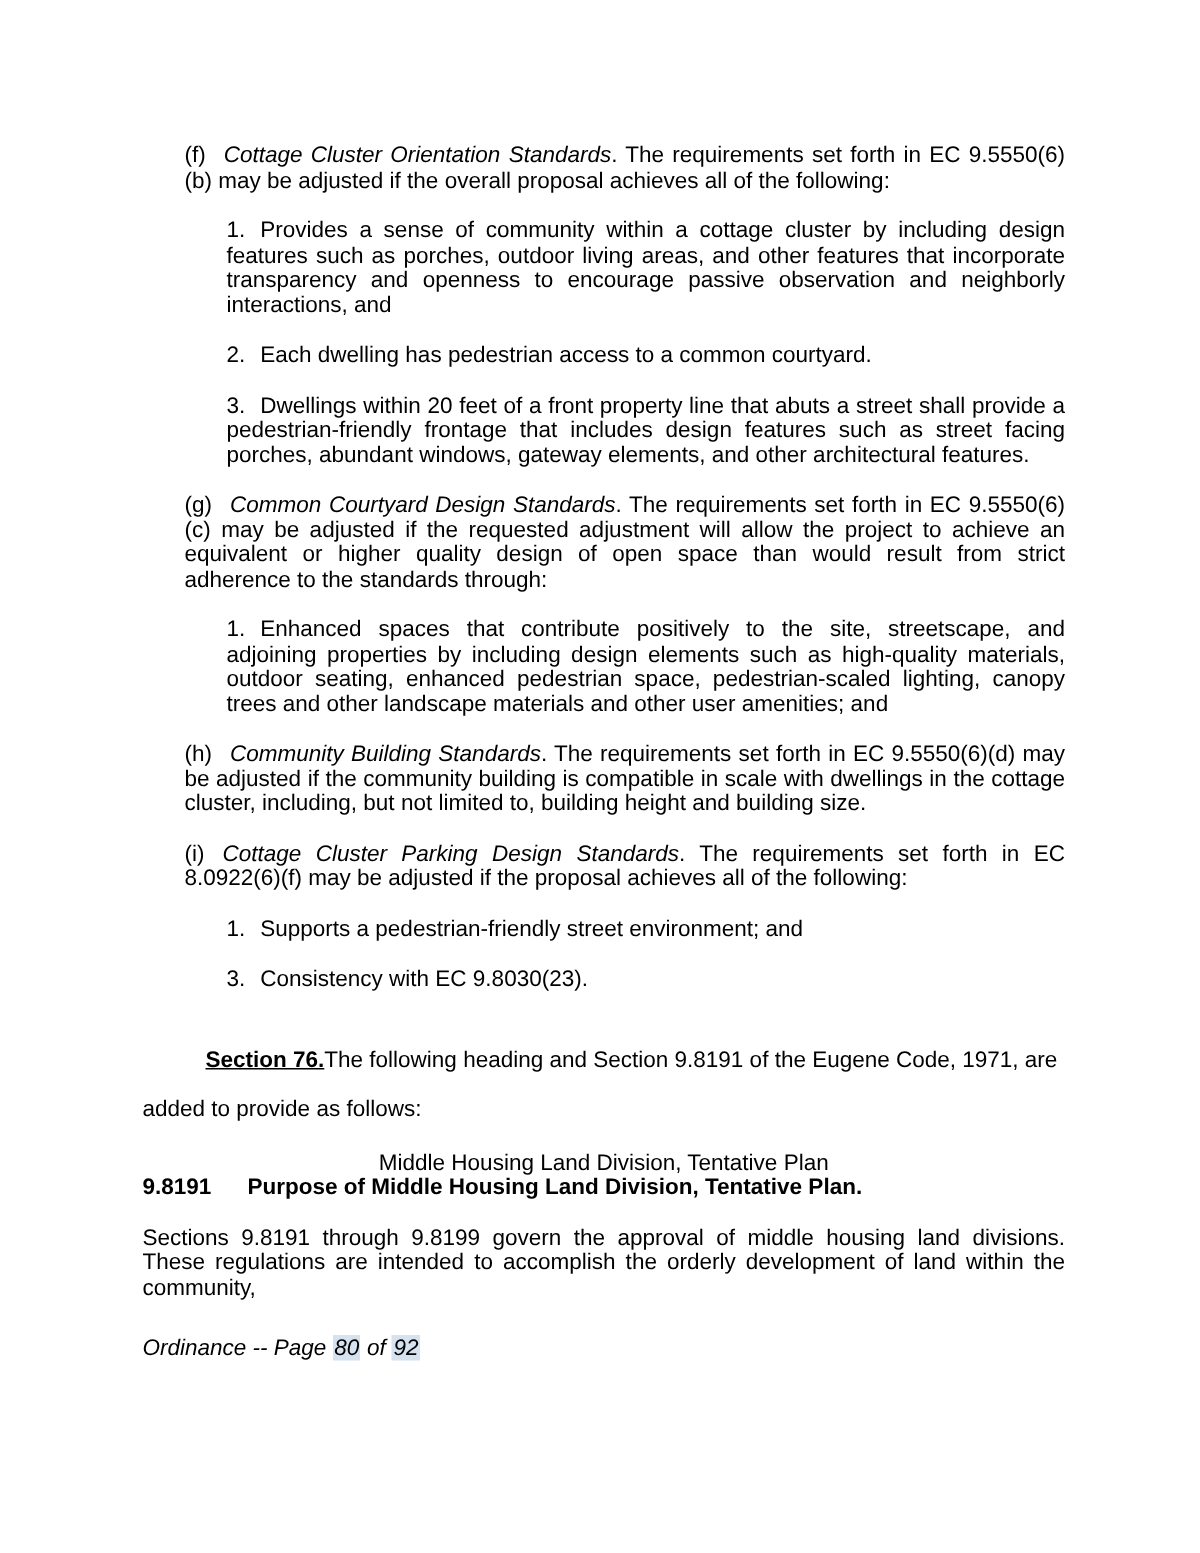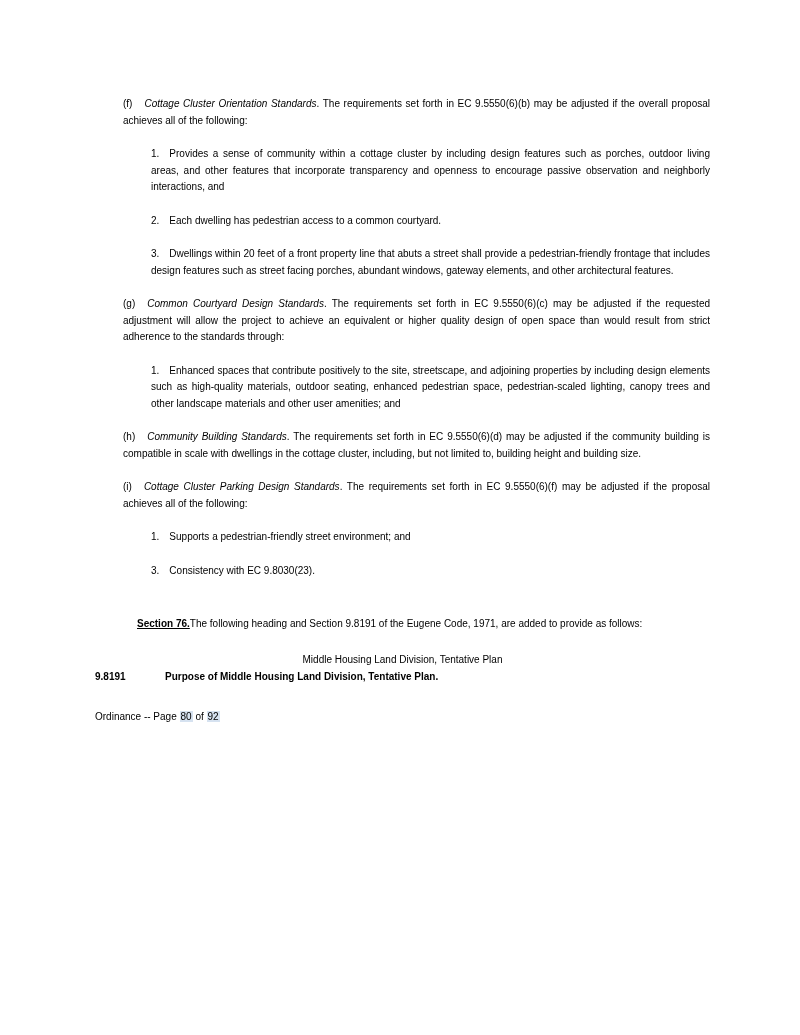--- a/index.html
+++ b/index.html
@@ -4,21 +4,21 @@
 <style>
   html, body { margin: 0; padding: 0; background: #ffffff; }
   .page {
     position: relative;
     width: 800px;
     height: 1035px;
     background: #ffffff;
     box-sizing: border-box;
     padding: 96px 90px 0 95px;
     font-family: "Liberation Sans", "DejaVu Sans", sans-serif;
-    font-size: 10px;
+    font-size: 15px;
     line-height: 16.5px;
     color: #000000;
     overflow: hidden;
   }
   .para { margin: 0 0 17px 0; text-align: justify; }
   .lettered { margin-left: 28px; }
   .numbered { margin-left: 56px; }
   .plabel { margin-right: 12px; }
   .numlabel { margin-right: 10px; }
   .em { font-style: italic; }
@@ -30,21 +30,21 @@
   }
   .bold-underline { font-weight: bold; text-decoration: underline; }
   .heading-center {
     margin: 12px 0 0 0;
     text-align: center;
     font-weight: normal;
   }
   .purpose { margin: 0 0 0 0; font-weight: bold; text-align: left; }
   .purpose-num { display: inline-block; width: 70px; }
   .closing { margin: 17px 0 0 0; text-align: justify; }
-  .footer { margin: 24px 0 0 0; text-align: left; }
+  .footer { margin: 24px 0 0 0; text-align: left; font-style: italic; }
   .field { padding: 0 1px; }
 </style>
 </head>
 <body>
 
 <div class="page">
 
   <p class="para lettered"><span class="plabel">(f)</span><span class="em">Cottage Cluster Orientation Standards</span><span>. The requirements set forth in EC 9.5550(6)(b) may be adjusted if the overall proposal achieves all of the following:</span></p>
 
   <p class="para numbered"><span class="numlabel">1.</span><span>Provides a sense of community within a cottage cluster by including design features such as porches, outdoor living areas, and other features that incorporate transparency and openness to encourage passive observation and neighborly interactions, and</span></p>
@@ -53,29 +53,30 @@
 
   <p class="para numbered"><span class="numlabel">3.</span><span>Dwellings within 20 feet of a front property line that abuts a street shall provide a pedestrian-friendly frontage that includes design features such as street facing porches, abundant windows, gateway elements, and other architectural features.</span></p>
 
   <p class="para lettered"><span class="plabel">(g)</span><span class="em">Common Courtyard Design Standards</span><span>. The requirements set forth in EC 9.5550(6)(c) may be adjusted if the requested adjustment will allow the project to achieve an equivalent or higher quality design of open space than would result from strict adherence to the standards through:</span></p>
 
   <p class="para numbered"><span class="numlabel">1.</span><span>Enhanced spaces that contribute positively to the site, streetscape, and adjoining properties by including design elements such as high-quality materials, outdoor seating, enhanced pedestrian space, pedestrian-scaled lighting, canopy trees and other landscape materials and other user amenities; and</span></p>
 
 
   <p class="para lettered"><span class="plabel">(h)</span><span class="em">Community Building Standards</span><span>. The requirements set forth in EC 9.5550(6)(d) may be adjusted if the community building is compatible in scale with dwellings in the cottage cluster, including, but not limited to, building height and building size.</span></p>
 
-  <p class="para lettered"><span class="plabel">(i)</span><span class="em">Cottage Cluster Parking Design Standards</span><span>. The requirements set forth in EC 9.5550(6)(f) may be adjusted if the proposal achieves all of the following:</span></p>
+  <p class="para lettered"><span class="plabel">(i)</span><span class="em">Cottage Cluster Parking Design Standards</span><span>. The requirements set forth in EC 8.0922(6)(f) may be adjusted if the proposal achieves all of the following:</span></p>
 
   <p class="para numbered"><span class="numlabel">1.</span><span>Supports a pedestrian-friendly street environment; and</span></p>
 
 
   <p class="para numbered"><span class="numlabel">3.</span><span>Consistency with EC 9.8030(23).</span></p>
 
   <p class="section76"><span class="bold-underline">Section 76.</span><span>The following heading and Section 9.8191 of the Eugene Code, 1971, are added to provide as follows:</span></p>
 
   <p class="heading-center">Middle Housing Land Division, Tentative Plan</p>
 
   <p class="purpose"><span class="purpose-num">9.8191</span><span>Purpose of Middle Housing Land Division, Tentative Plan.</span></p>
 
+  <p class="closing">Sections 9.8191 through 9.8199 govern the approval of middle housing land divisions. These regulations are intended to accomplish the orderly development of land within the community,</p>
 
   <div class="footer"><span>Ordinance -- Page</span> <span class="field" style="background: rgb(214, 226, 240);">80</span> <span>of</span> <span class="field" style="background: rgb(214, 226, 240);">92</span></div>
 
 </div>
 
 </body></html>

